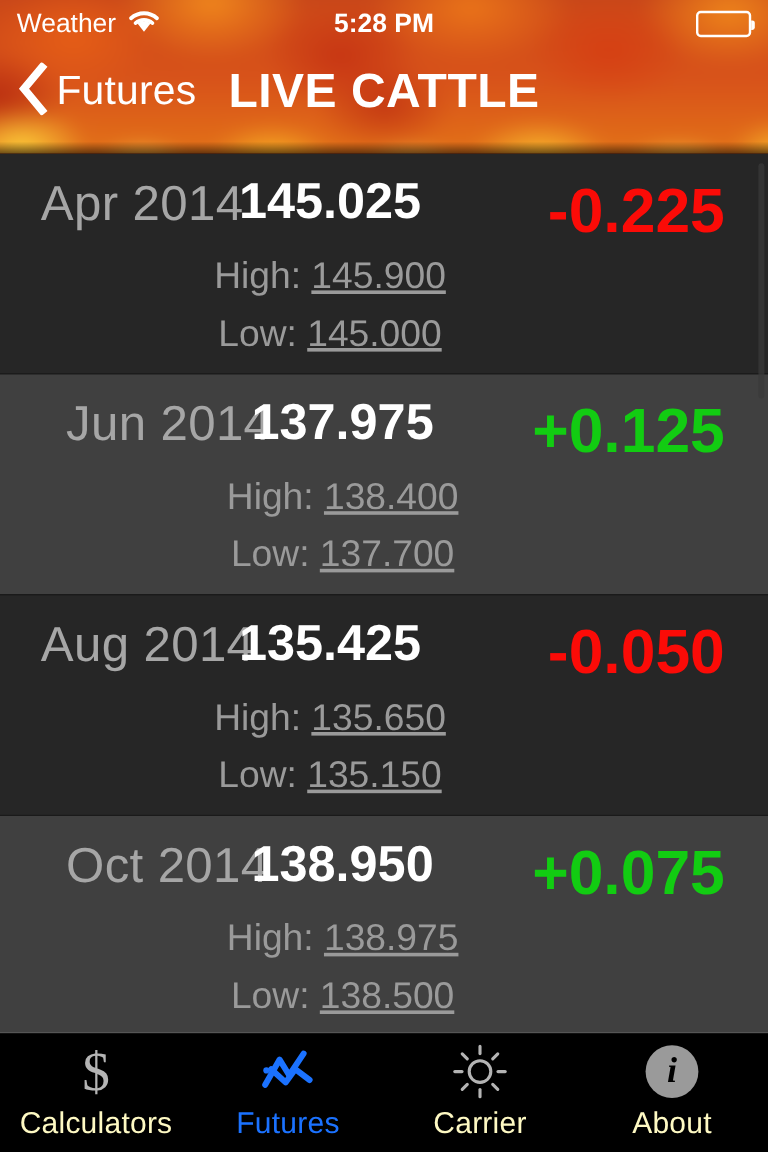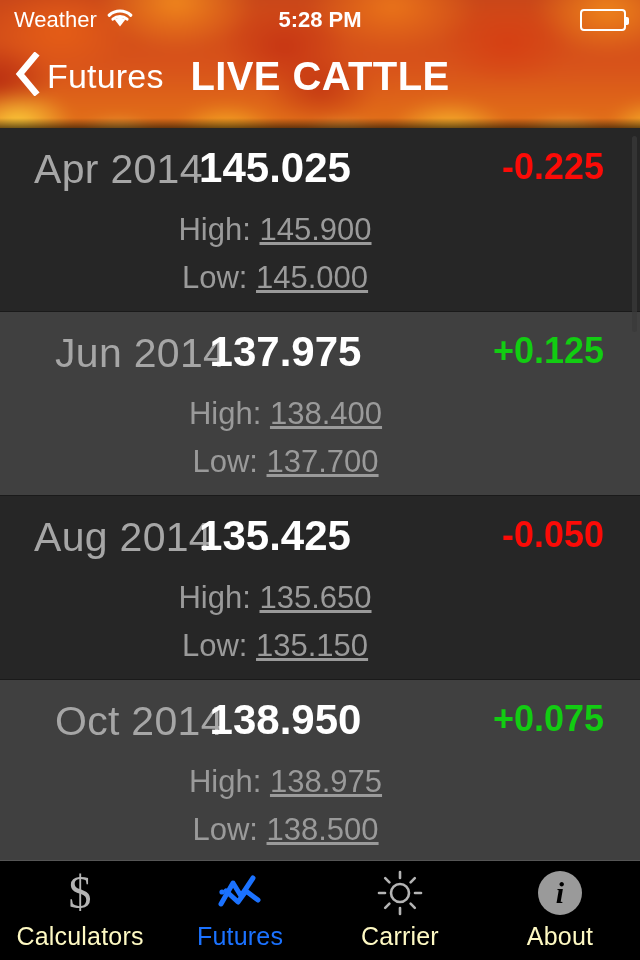--- a/index.html
+++ b/index.html
@@ -83,21 +83,21 @@
     position:absolute; left:34px; top:18px;
     font-size:41px; color:#a6a6a6; letter-spacing:.3px;
   }
   .price {
     position:absolute; left:0; right:0; top:16px;
     text-align:center; font-size:42px; font-weight:bold; color:#fff;
     transform:translateX(-45px);
   }
   .change {
     position:absolute; right:36px; top:18px;
-    font-size:36px; font-weight:bold;
+    font-size:52px; font-weight:bold;
   }
   .change.up { color:#12cc12;margin-left:44px; }
   .change.down { color:#fb0b07; }
   .hl {
     text-align:center; font-size:31px; color:#9a9a9a;
     line-height:48px; transform:translateX(-45px);
   }
   .hl .lbl { color:#9a9a9a; }
   .hl .val { color:#9a9a9a;text-decoration:underline; }
   .row-sep { position:absolute; left:0; right:0; bottom:0; height:1px; background:#1a1a1a; }

